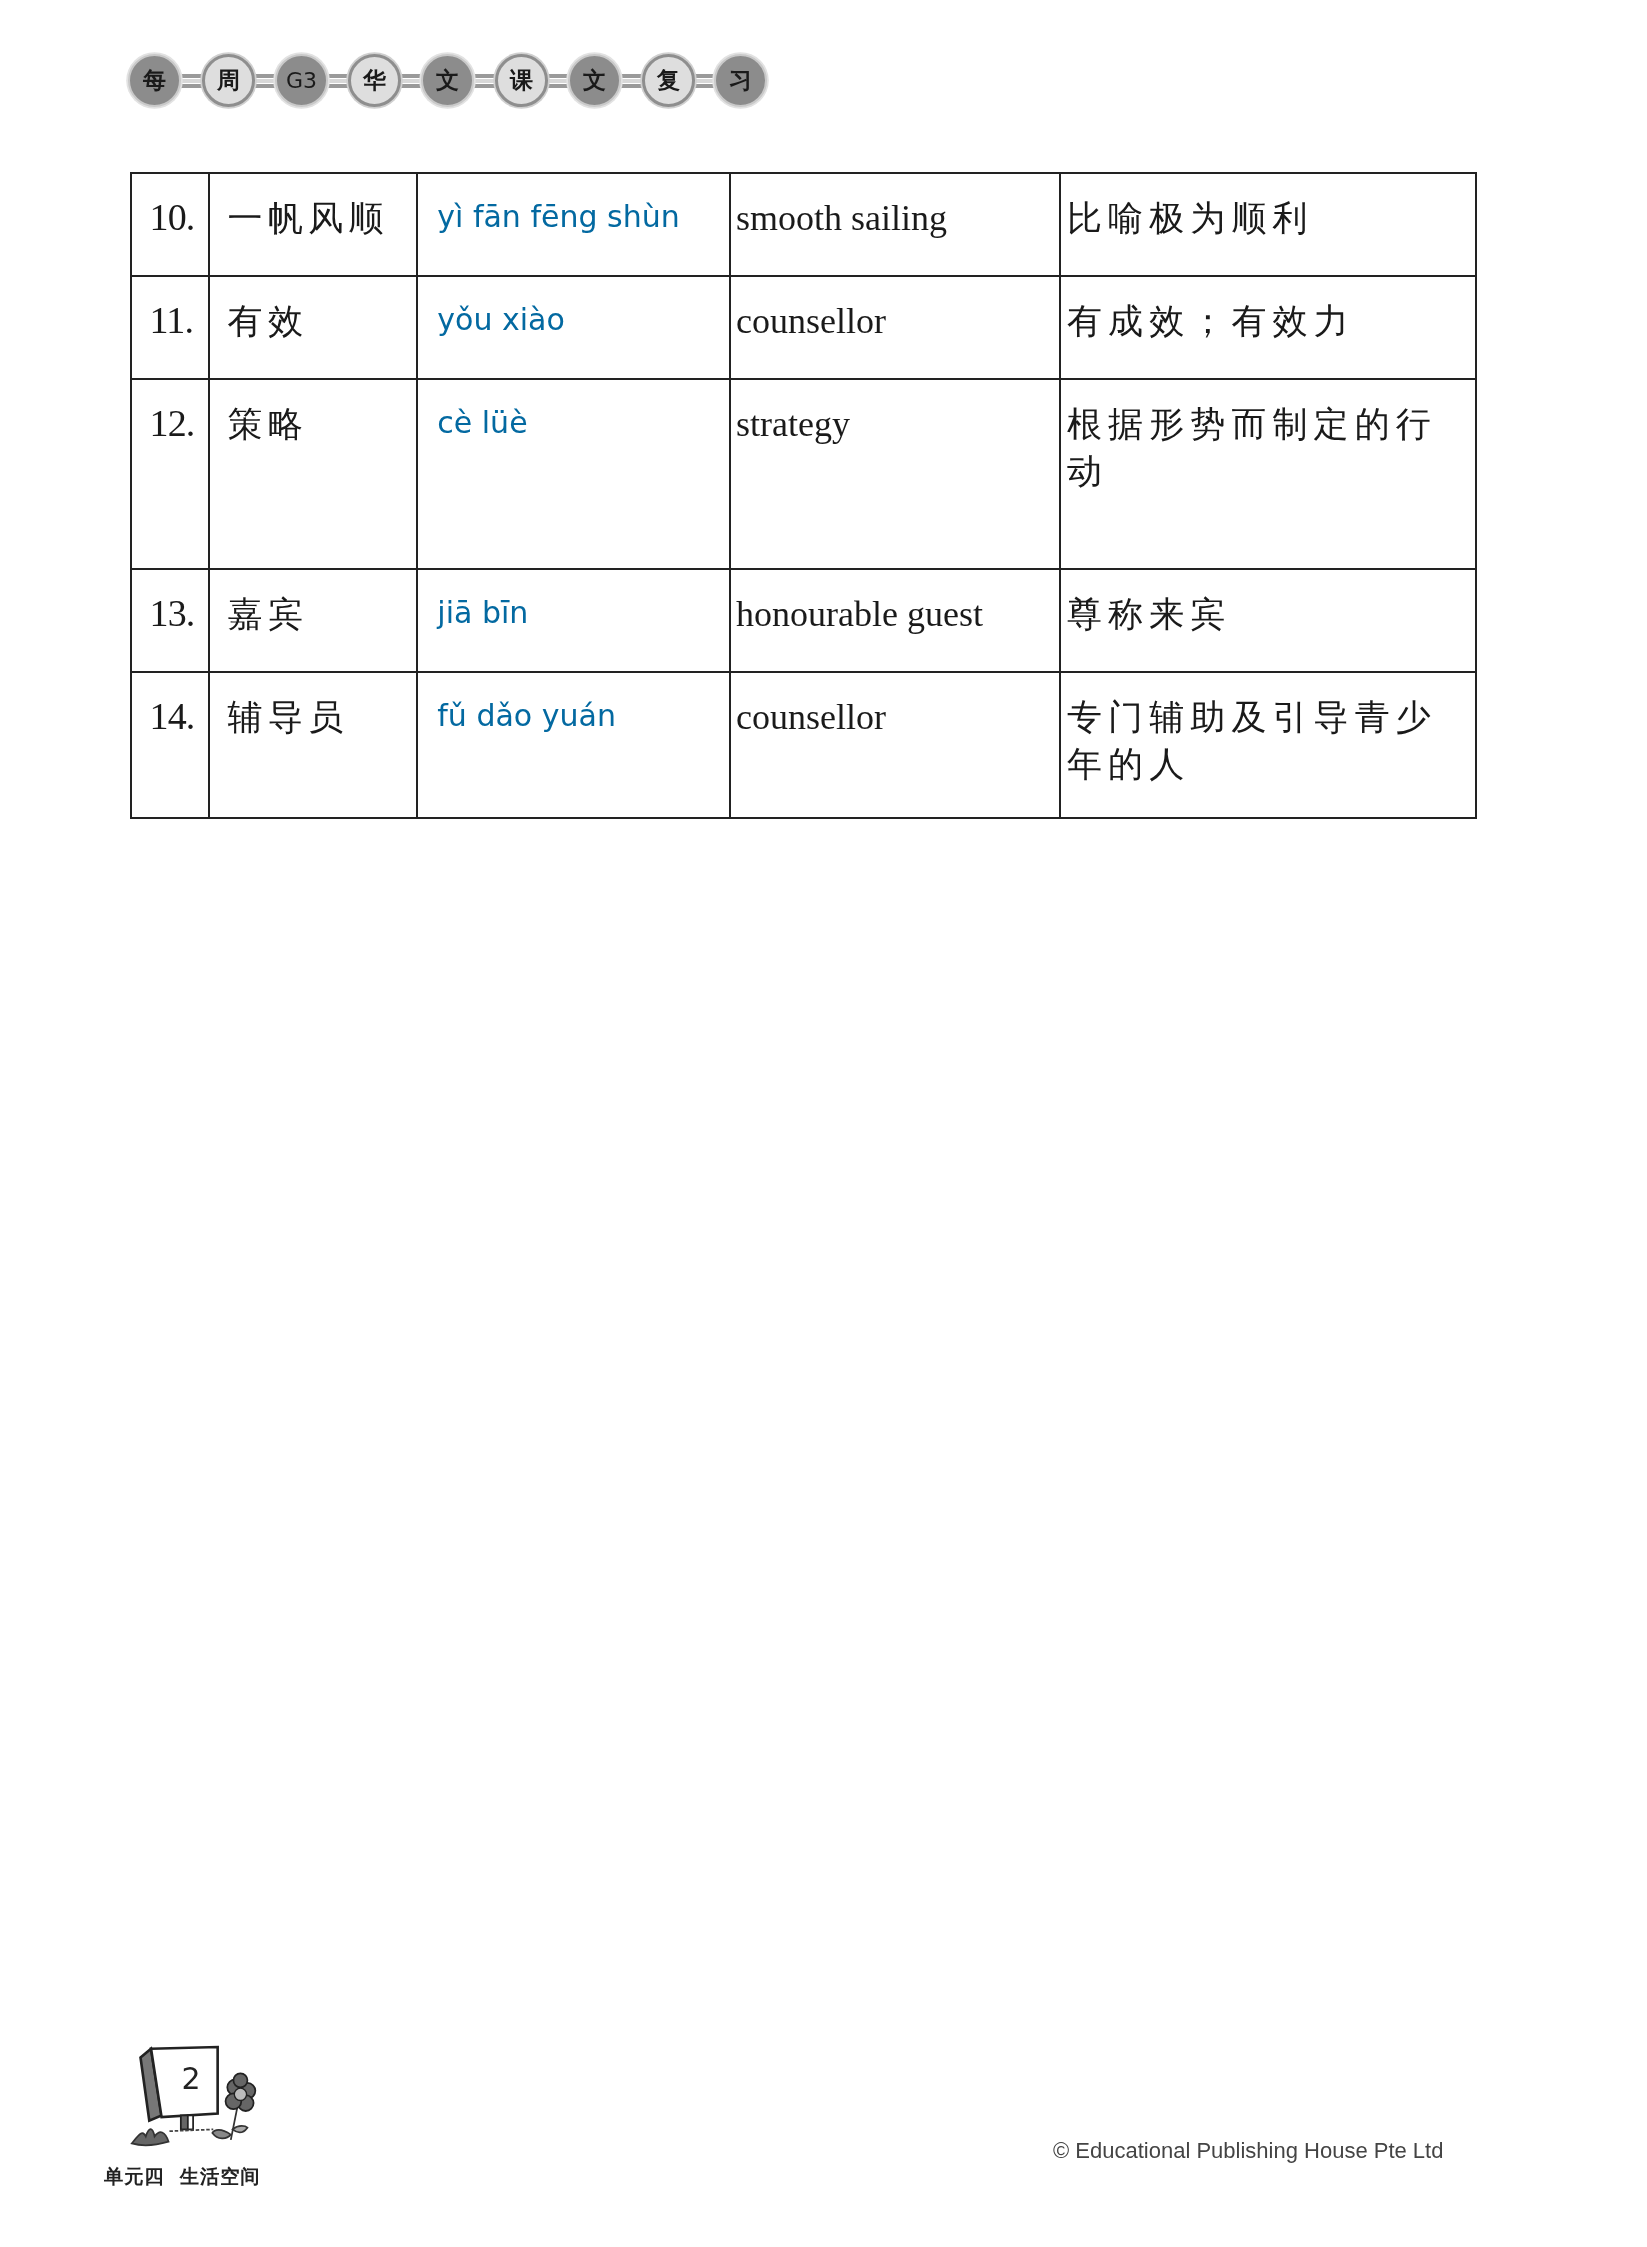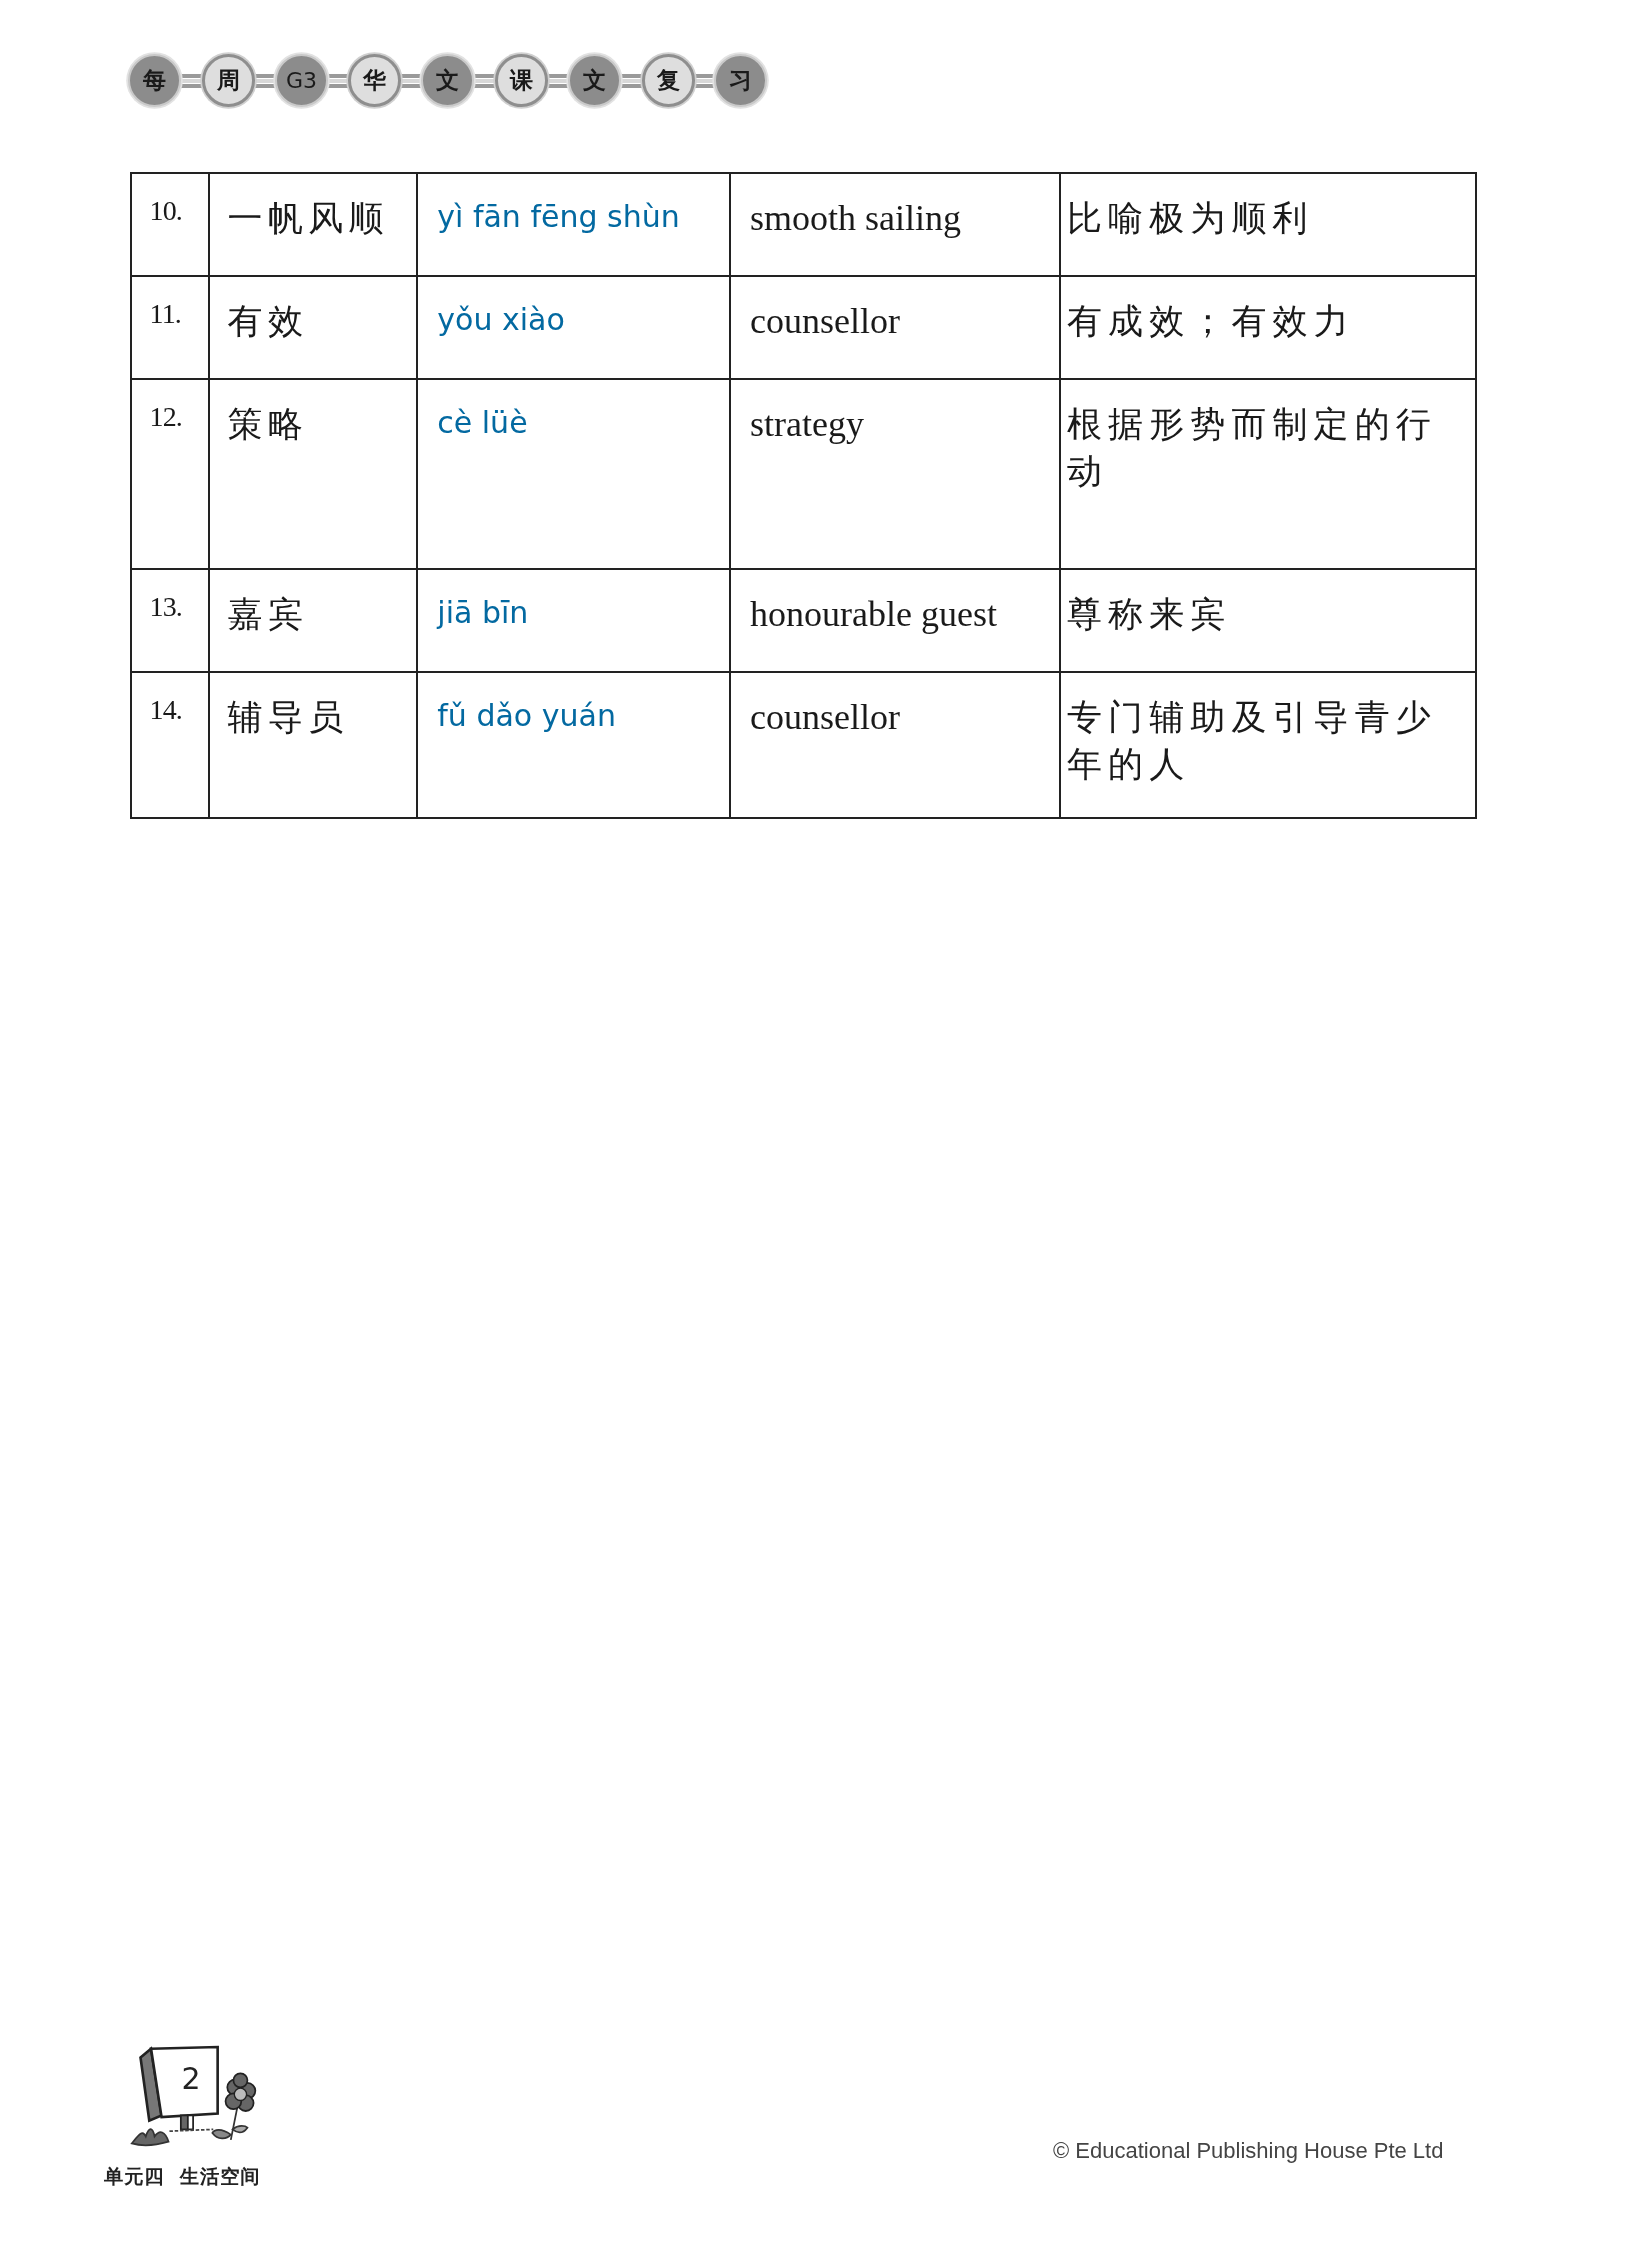--- a/index.html
+++ b/index.html
@@ -30,24 +30,24 @@
   }
   table.vocab td {
     border: 2.6px solid #222; vertical-align: top; padding: 0;
   }
   table.vocab td .cell { padding-top: 21px; }
   .c-num { width: 78px; }
   .c-word { width: 208px; }
   .c-pinyin { width: 313px; }
   .c-eng { width: 330px; }
   .c-def { width: auto; }
-  .num { font-family: "Liberation Serif", serif; font-size: 28px; padding-left: 17.6px; display:block; letter-spacing: -0.9px; }
+  .num { font-family: "Liberation Serif", serif; font-size: 38px; padding-left: 17.6px; display:block; letter-spacing: -0.9px; }
   .word { font-family: "DejaVu Serif", serif; font-size: 35px; padding-left: 17.6px; display:block; letter-spacing: 5.3px; line-height: 46px; }
   .pinyin { font-family: "DejaVu Sans", sans-serif; font-size: 30px; padding-left: 19.3px; display:block; padding-top: 3.5px; color:#0369a1; }
-  .eng { font-family: "Liberation Serif", serif; font-size: 36px; padding-left: 19px; display:block; padding-top: 1.8px; }
+  .eng { font-family: "Liberation Serif", serif; font-size: 36px; padding-left: 5px; display:block; padding-top: 1.8px; }
   .def { font-family: "DejaVu Serif", serif; font-size: 35px; padding-left: 6px; padding-right: 17.6px; display:block; letter-spacing: 6.1px; line-height: 47px; }
 
   
   .sign { position: absolute; left: 130px; top: 2045px; width: 149px; height: 132px; }
   .unit-label {
     position: absolute; left: 104px; top: 2163px; font-family: "DejaVu Sans", sans-serif;
     font-size: 19.3px; font-weight: bold; color: #222; letter-spacing: 0.9px;
   }
   .copyright {
     position: absolute; left: 1053px; top: 2138px; font-family: Liberation Sans, sans-serif;

